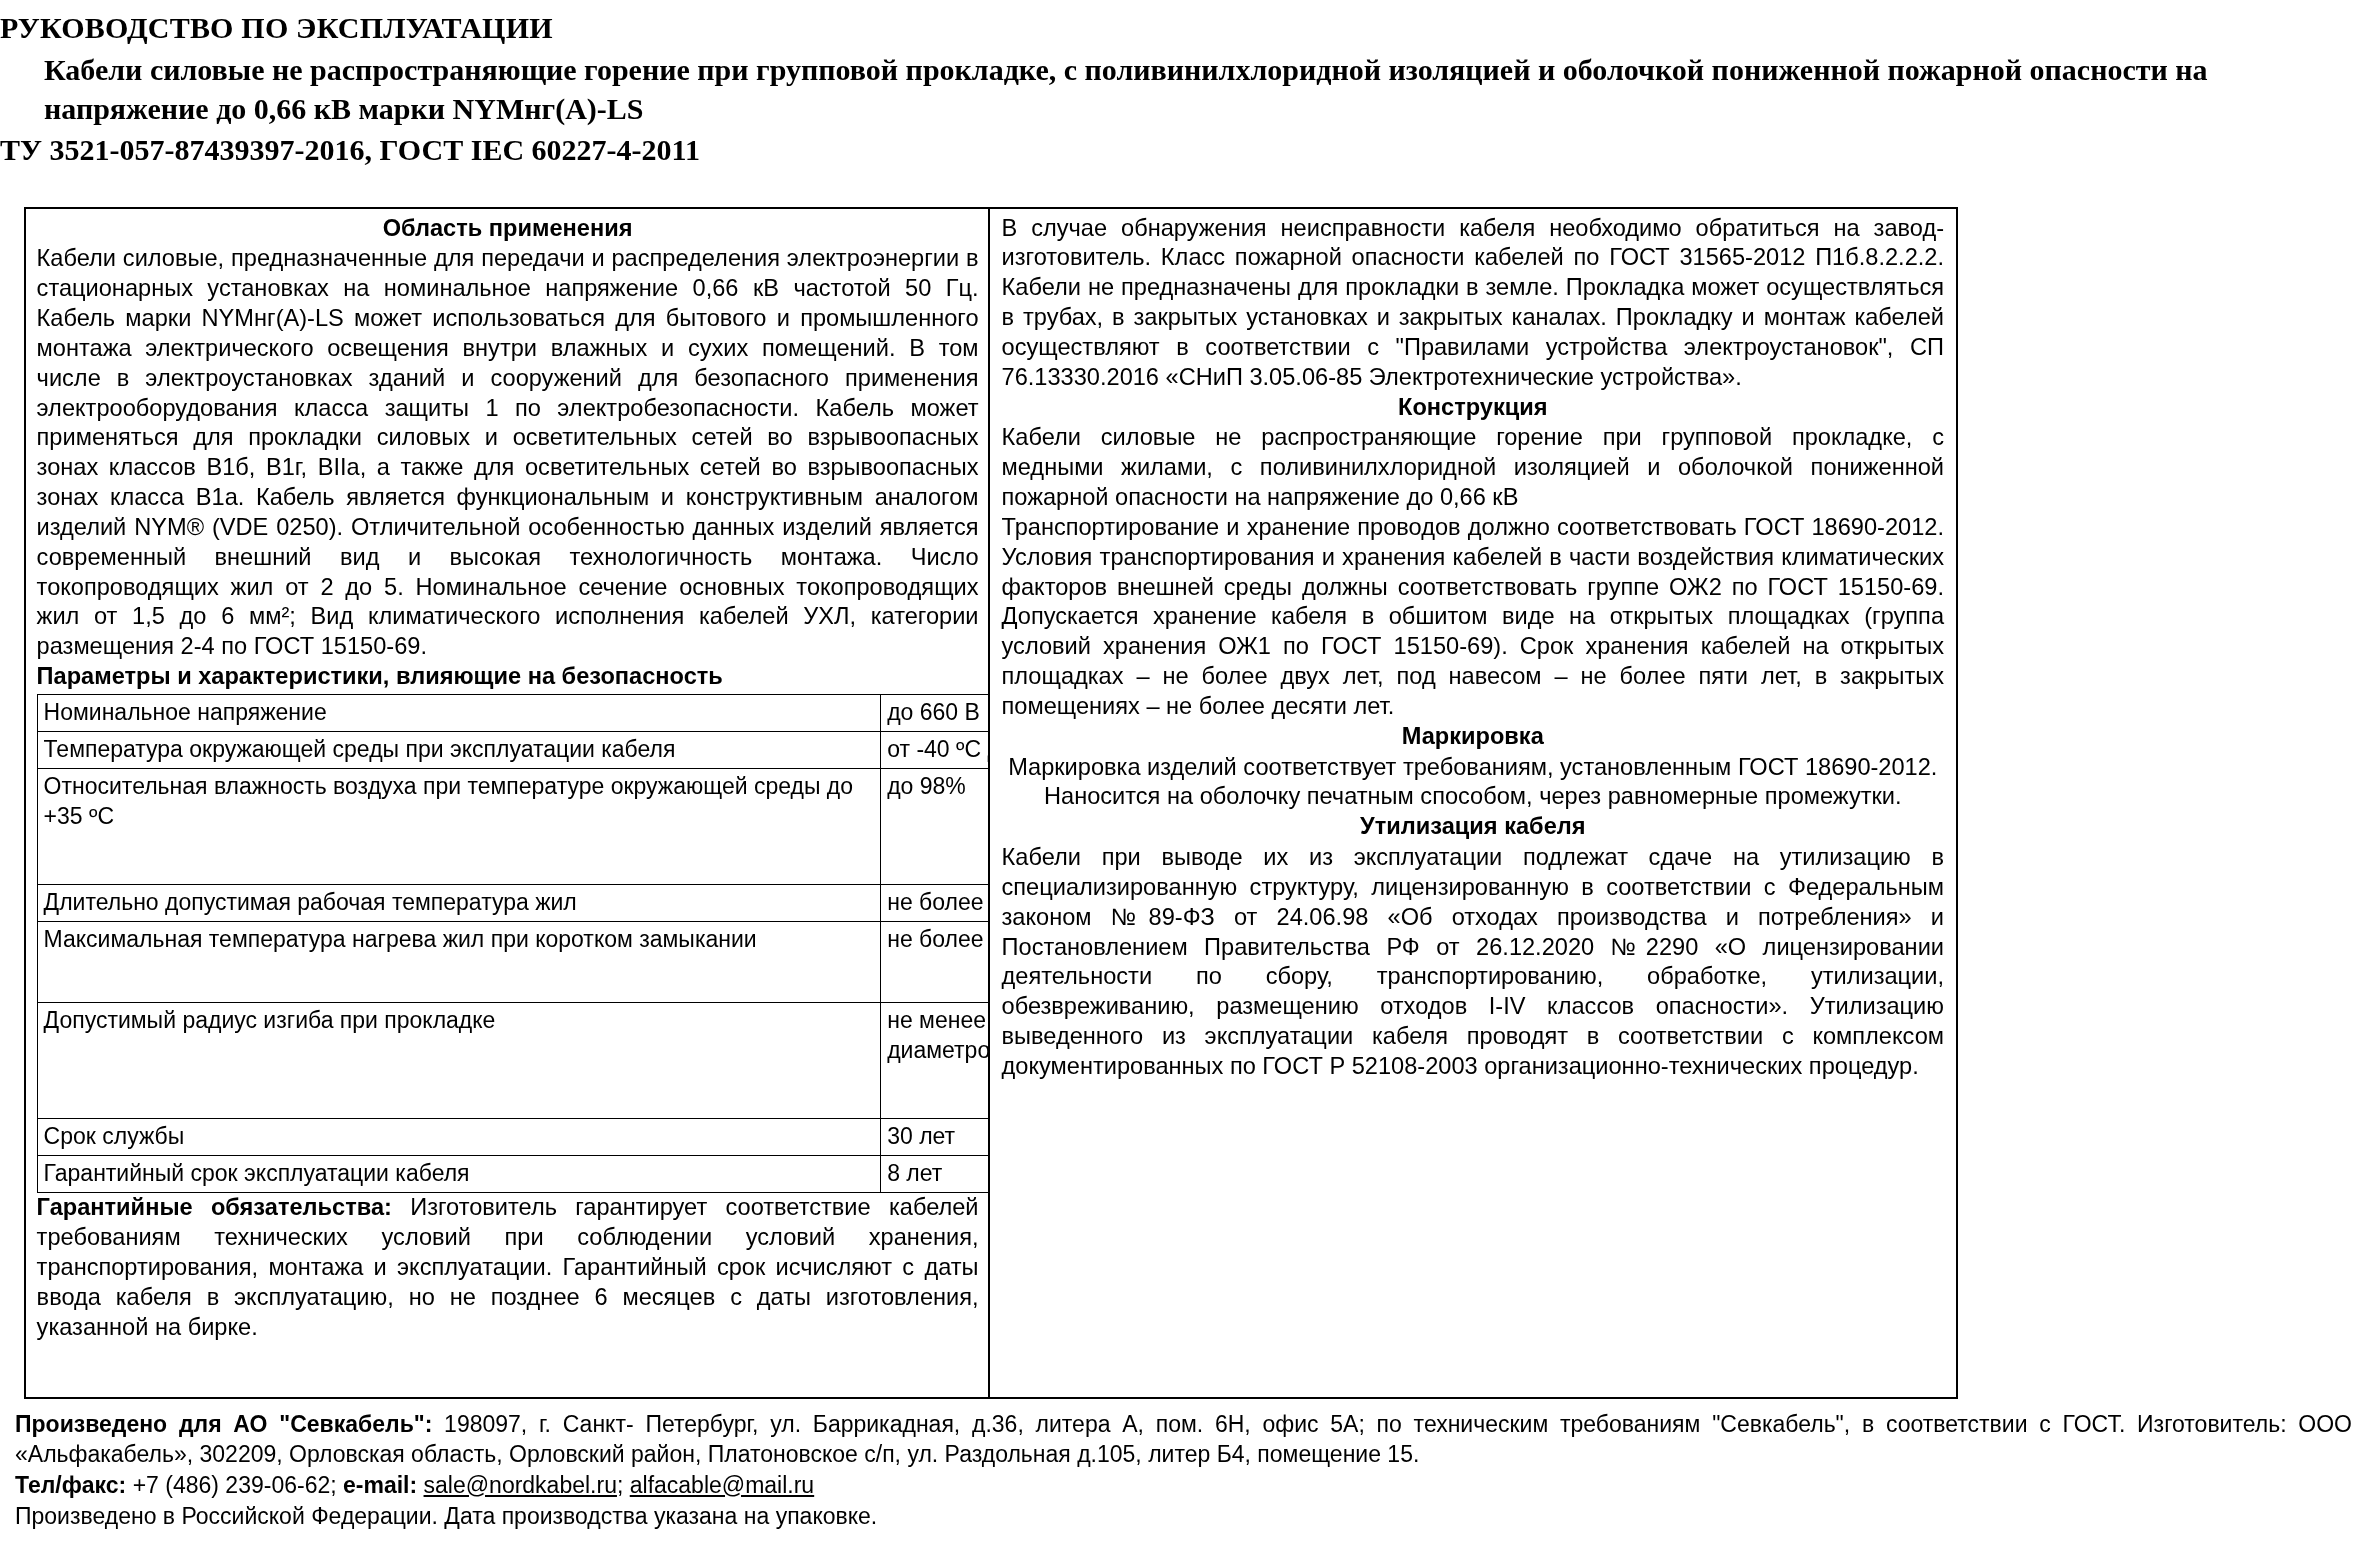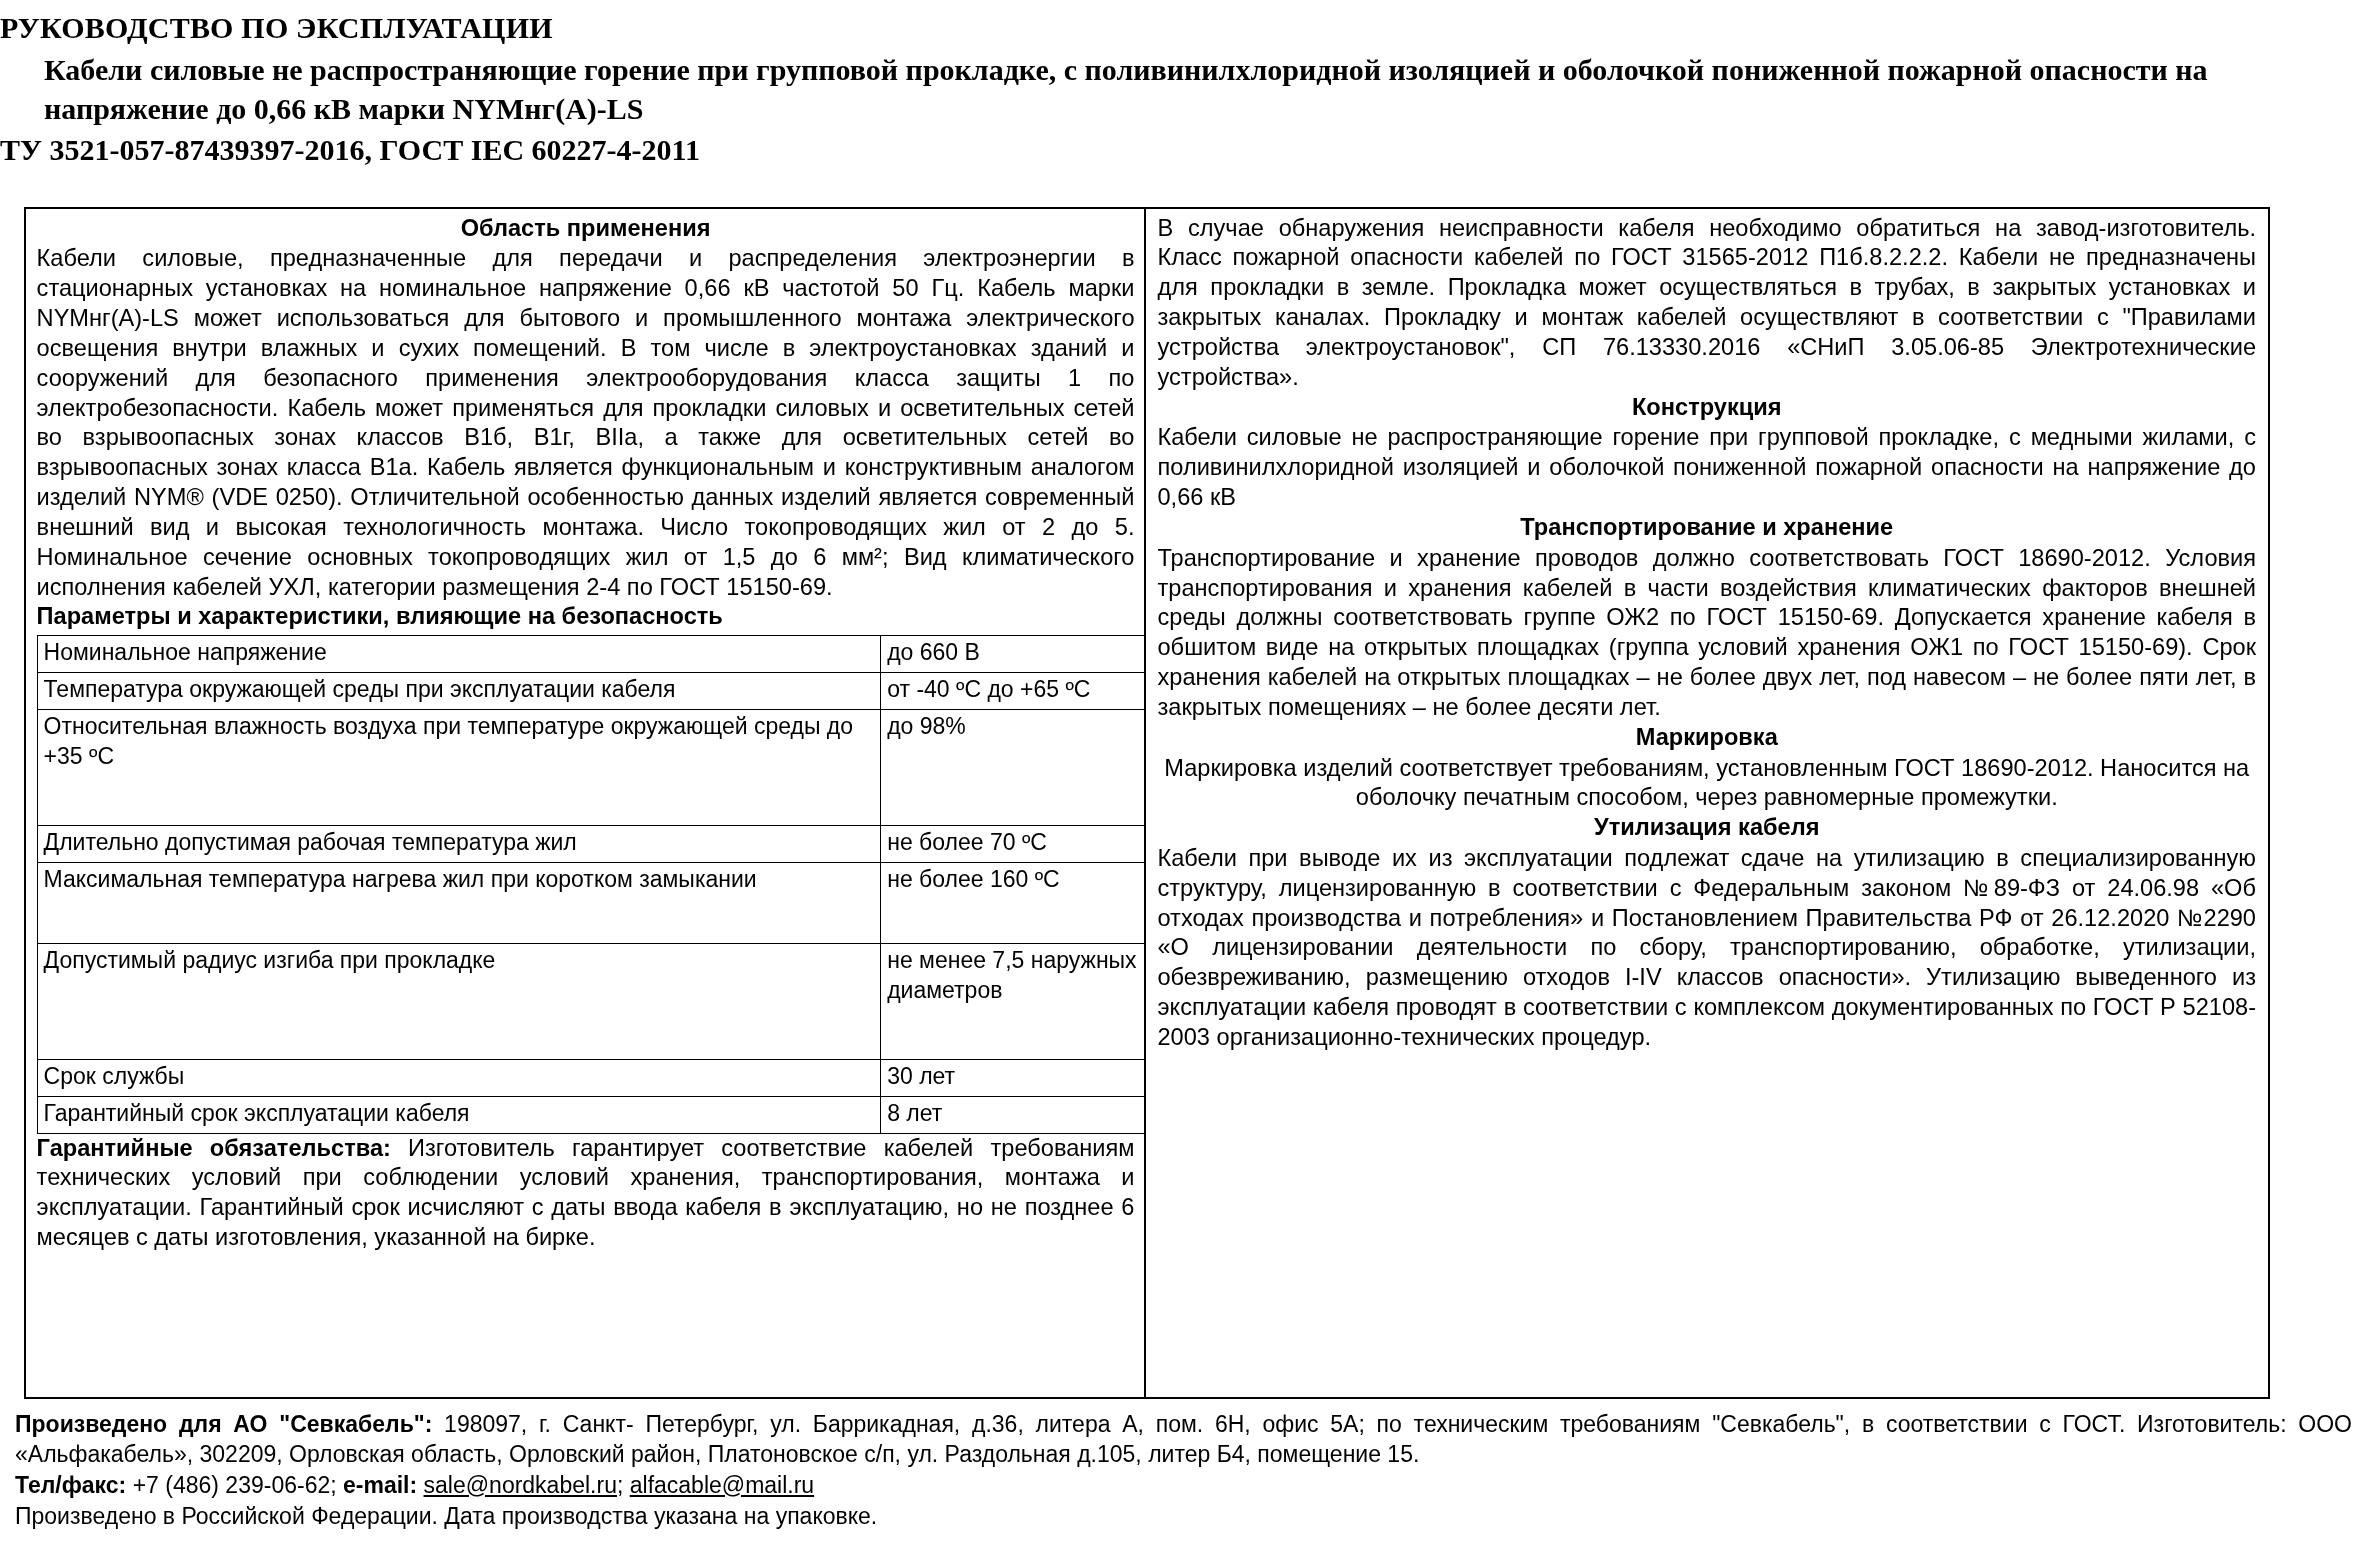--- a/index.html
+++ b/index.html
@@ -39,21 +39,21 @@
     font-size: 30px;
     line-height: 1.30;
     margin-top: 2.3px;
   }
 
   
   .frame {
     position: absolute;
     left: 24px;
     top: 207px;
-    width: 2246px;
+    width: 1934px;
     height: 1192px;
     border: 2.3px solid #000;
     box-sizing: border-box;
     display: flex;
   }
   .col {
     box-sizing: border-box;
     height: 100%;
     overflow: hidden;
   }
@@ -188,21 +188,20 @@
 
     <p class="body-text warranty"><b>Гарантийные обязательства:</b><span> Изготовитель гарантирует соответствие кабелей требованиям технических условий при соблюдении условий хранения, транспортирования, монтажа и эксплуатации. Гарантийный срок исчисляют с даты ввода кабеля в эксплуатацию, но не позднее 6 месяцев с даты изготовления, указанной на бирке.</span></p>
   </div>
 
   <div class="col col-right">
     <p class="body-text">В случае обнаружения неисправности кабеля необходимо обратиться на завод-изготовитель. Класс пожарной опасности кабелей по ГОСТ 31565-2012 П1б.8.2.2.2. Кабели не предназначены для прокладки в земле. Прокладка может осуществляться в трубах, в закрытых установках и закрытых каналах. Прокладку и монтаж кабелей осуществляют в соответствии с "Правилами устройства электроустановок", СП 76.13330.2016 «СНиП 3.05.06-85 Электротехнические устройства».</p>
 
     <div class="sec-head">Конструкция</div>
     <p class="body-text">Кабели силовые не распространяющие горение при групповой прокладке, с медными жилами, с поливинилхлоридной изоляцией и оболочкой пониженной пожарной опасности на напряжение до 0,66 кВ</p>
 
-    <div class="sec-head">Транспортирование и хранение</div>
     <p class="body-text">Транспортирование и хранение проводов должно соответствовать ГОСТ 18690-2012. Условия транспортирования и хранения кабелей в части воздействия климатических факторов внешней среды должны соответствовать группе ОЖ2 по ГОСТ 15150-69. Допускается хранение кабеля в обшитом виде на открытых площадках (группа условий хранения ОЖ1 по ГОСТ 15150-69). Срок хранения кабелей на открытых площадках – не более двух лет, под навесом – не более пяти лет, в закрытых помещениях – не более десяти лет.</p>
 
     <div class="sec-head">Маркировка</div>
     <p class="body-text nojust">Маркировка изделий соответствует требованиям, установленным ГОСТ 18690-2012. Наносится на оболочку печатным способом, через равномерные промежутки.</p>
 
     <div class="sec-head">Утилизация кабеля</div>
     <p class="body-text">Кабели при выводе их из эксплуатации подлежат сдаче на утилизацию в специализированную структуру, лицензированную в соответствии с Федеральным законом №89-ФЗ от 24.06.98 «Об отходах производства и потребления» и Постановлением Правительства РФ от 26.12.2020 №2290 «О лицензировании деятельности по сбору, транспортированию, обработке, утилизации, обезвреживанию, размещению отходов I-IV классов опасности». Утилизацию выведенного из эксплуатации кабеля проводят в соответствии с комплексом документированных по ГОСТ Р 52108-2003 организационно-технических процедур.</p>
   </div>
 </div>
 

